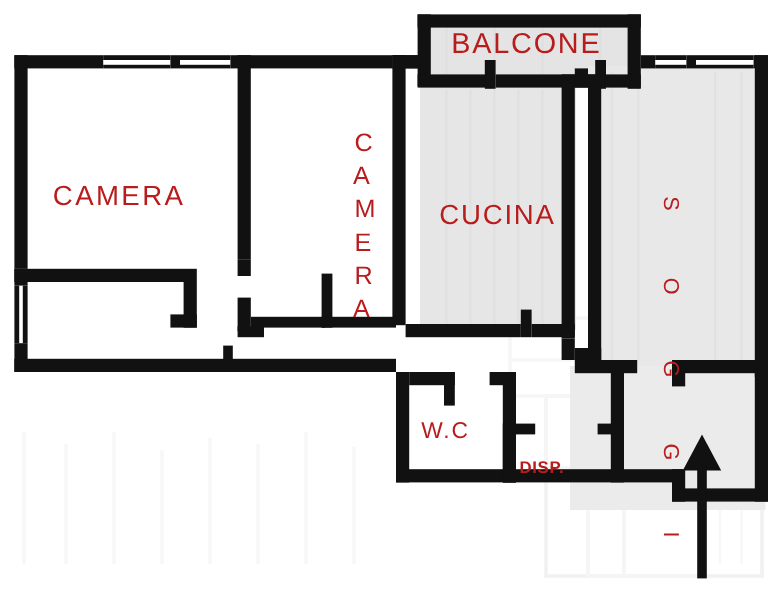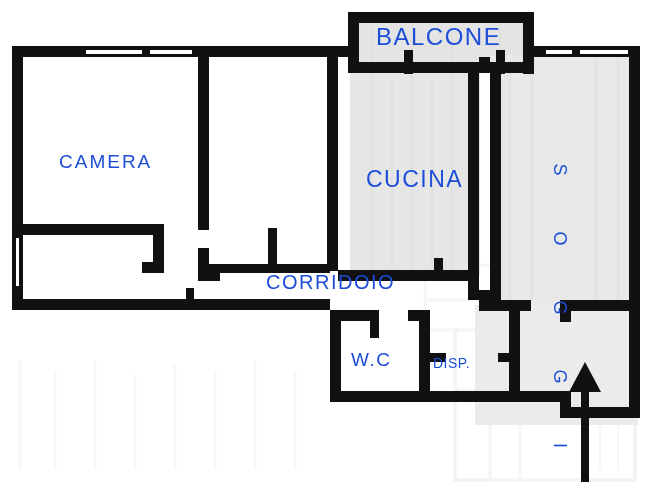--- a/index.html
+++ b/index.html
@@ -20,32 +20,32 @@
   }
   svg.plan-svg {
     position: absolute;
     left: 0;
     top: 0;
     width: 648px;
     height: 492px;
   }
   .room-label {
     position: absolute;
-    color: #1d4ed8;
+    color: #b91c1c;
     font-family: "Liberation Sans", sans-serif;
     font-weight: 400;
     white-space: pre;
     letter-spacing: 1.5px;
     line-height: 1;
     pointer-events: none;
   }
   .lbl-camera1 {
-    left: 59px;
+    left: 44px;
     top: 152px;
-    font-size: 19px;
+    font-size: 23px;
     letter-spacing: 2px;
   }
   .lbl-camera2 {
     left: 272px;
     top: 78px;
     font-size: 21px;
     letter-spacing: 0px;
     line-height: 1.32;
     text-align: center;
     width: 22px;
@@ -88,23 +88,24 @@
     transform: rotate(90deg);
   }
   .lbl-wc {
     left: 351px;
     top: 350px;
     font-size: 19px;
     letter-spacing: 1.5px;
   }
   .lbl-disp {
     left: 433px;
-    top: 356px;
+    top: 382px;
     font-size: 14px;
     letter-spacing: 0.5px;
+    font-weight: bold;
   }
   .lbl-ingresso {
     left: 504px;
     top: 364px;
     font-size: 17px;
     letter-spacing: 0.5px;
   }
 </style>
 </head>
 <body>
@@ -266,23 +267,30 @@
 
     <g fill="#111111">
       <rect x="581" y="390" width="8" height="92"></rect>
       <polygon points="585,362 601,392 569,392"></polygon>
     </g>
 
   </svg>
 
   <div class="room-label lbl-camera1">CAMERA</div>
 
-
-
-  <div class="room-label lbl-corridoio">CORRIDOIO</div>
+  <div class="room-label lbl-camera2">
+    <span>C</span>
+    <span>A</span>
+    <span>M</span>
+    <span>E</span>
+    <span>R</span>
+    <span>A</span>
+  </div>
+
+
 
   <div class="room-label lbl-balcone">BALCONE</div>
 
   <div class="room-label lbl-cucina">CUCINA</div>
 
   <div class="room-label lbl-soggiorno">
     <span>S</span>
     <span>O</span>
     <span>G</span>
     <span>G</span>

